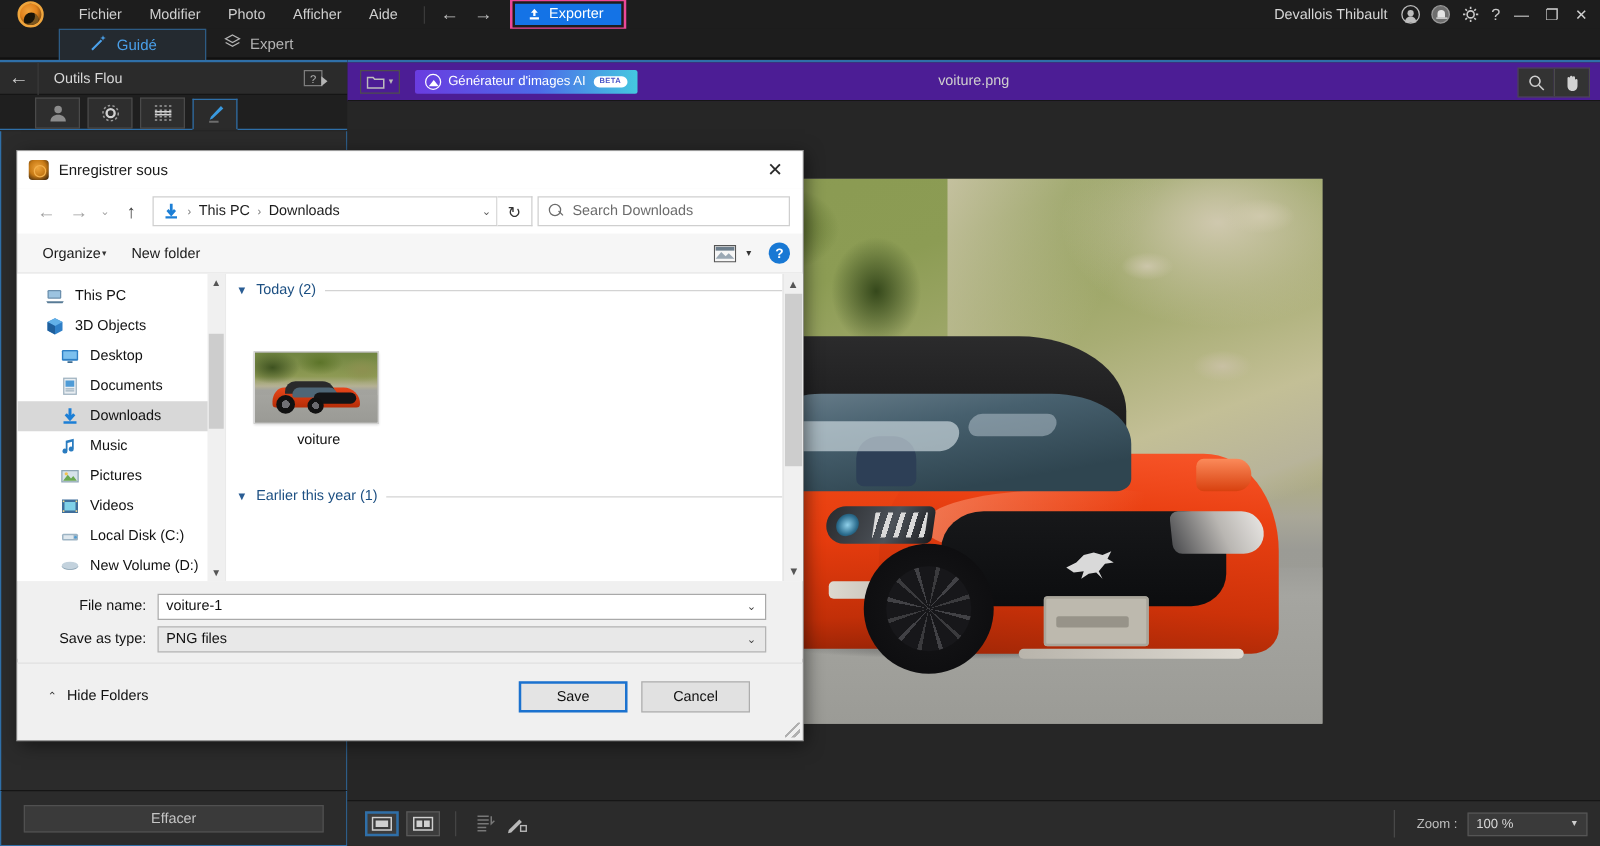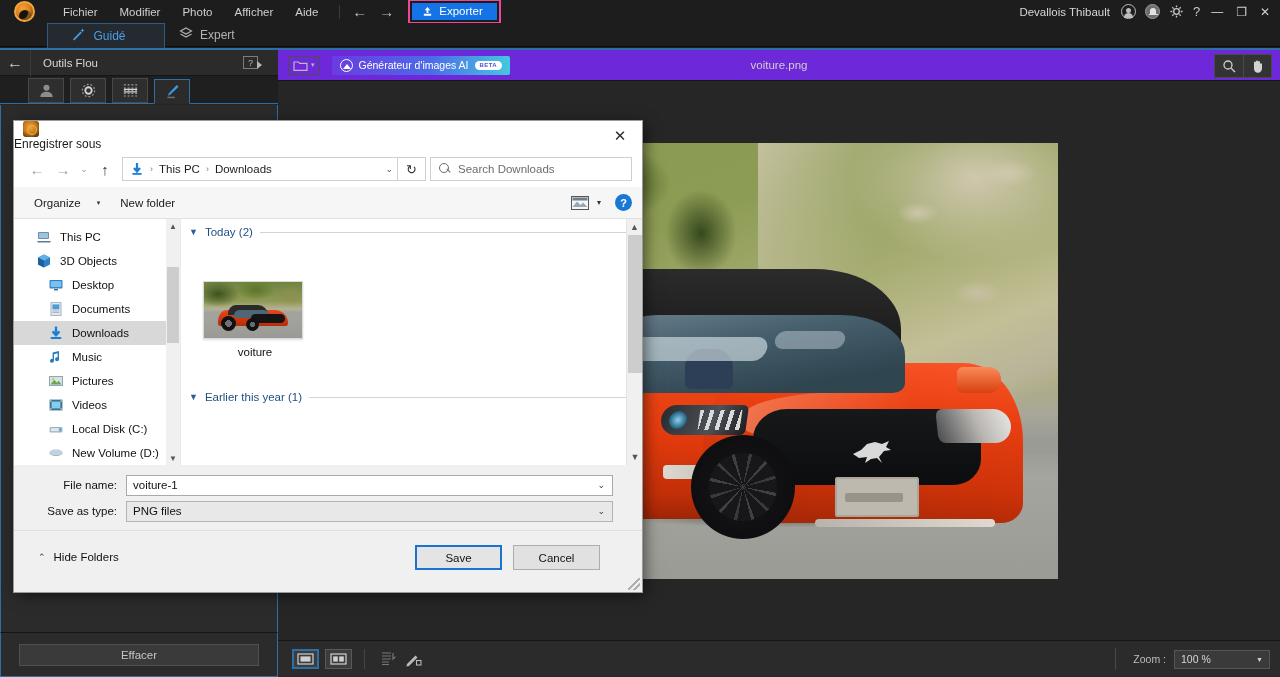--- a/index.html
+++ b/index.html
@@ -174,21 +174,21 @@
     justify-content: center; cursor: pointer;
   }
 
   
   .canvasarea {
     position: absolute; left: 278px; top: 48px; width: 1002px; height: 629px;
     background: #262626;
     border-top: 2px solid #2f6fa8;
   }
   .ca-toolbar {
-    height: 31px; background: #6d28d9; border-bottom: 1px solid #161616;
+    height: 31px; background: #4c1d95; border-bottom: 1px solid #161616;
     display: flex; align-items: center; position: relative;
   }
   .folder-btn {
     margin-left: 10px; display: flex; align-items: center; gap: 3px;
     border: 1px solid #4e4e4e; padding: 2px 4px; cursor: pointer;
   }
   .folder-btn svg { width: 15px; height: 13px; }
   .caret-dn { color: #b9b9b9; font-size: 7px; }
   .ai-btn {
     margin-left: 12px; height: 19px;
@@ -429,23 +429,22 @@
 
   
   .dialog {
     position: absolute; left: 14px; top: 121px; width: 628px; height: 471px;
     background: #f0f0f0;
     box-shadow: 0 0 0 1px #9a9a9a, 3px 3px 14px rgba(0,0,0,.55);
     font-family: "Liberation Sans", sans-serif;
     color: #111;
   }
   .dlg-title {
-    height: 30px; background: #fff; display: flex; 
+    height: 30px; background: #fff; display: flex; align-items: center;
     position: relative;
-    flex-direction: column;
   }
   .dlg-icon {
     width: 16px; height: 16px; margin-left: 9px; margin-right: 8px;
     background: radial-gradient(circle at 45% 40%, #f0a63d 0%, #c77a16 50%, #22150a 100%);
     border-radius: 3px; position: relative;
   }
   .dlg-icon::after {
     content: ""; position: absolute; left: 4px; top: 4px; width: 8px; height: 8px;
     border-radius: 50%; border: 1.5px solid #f3b04c;
   }
@@ -497,21 +496,21 @@
     background: #6b6b6b; transform: rotate(45deg);
   }
   .search-ph { font-size: 11.5px; color: #6c6c6c; }
 
   .dlg-cmdbar {
     height: 32px; background: #f6f6f6; display: flex; align-items: center;
     padding: 0 10px; position: relative; border-bottom: 1px solid #e0e0e0;
   }
   .cmd-item {
     font-size: 11.5px; color: #1a1a1a; padding: 4px 10px; cursor: pointer;
-    display: flex; align-items: center; gap: 16px;
+    display: flex; align-items: center; gap: 1px;
   }
   .cmd-item .tri { font-size: 7px; color: #333; }
   .cmd-right { position: absolute; right: 10px; display: flex; align-items: center; gap: 14px; }
   .view-ic { width: 18px; height: 14px; position: relative; cursor: pointer; }
   .help-ic {
     width: 17px; height: 17px; border-radius: 50%; background: #1878d4;
     color: #fff; font-size: 11px; font-weight: bold; display: flex;
     align-items: center; justify-content: center; cursor: pointer;
   }
 

